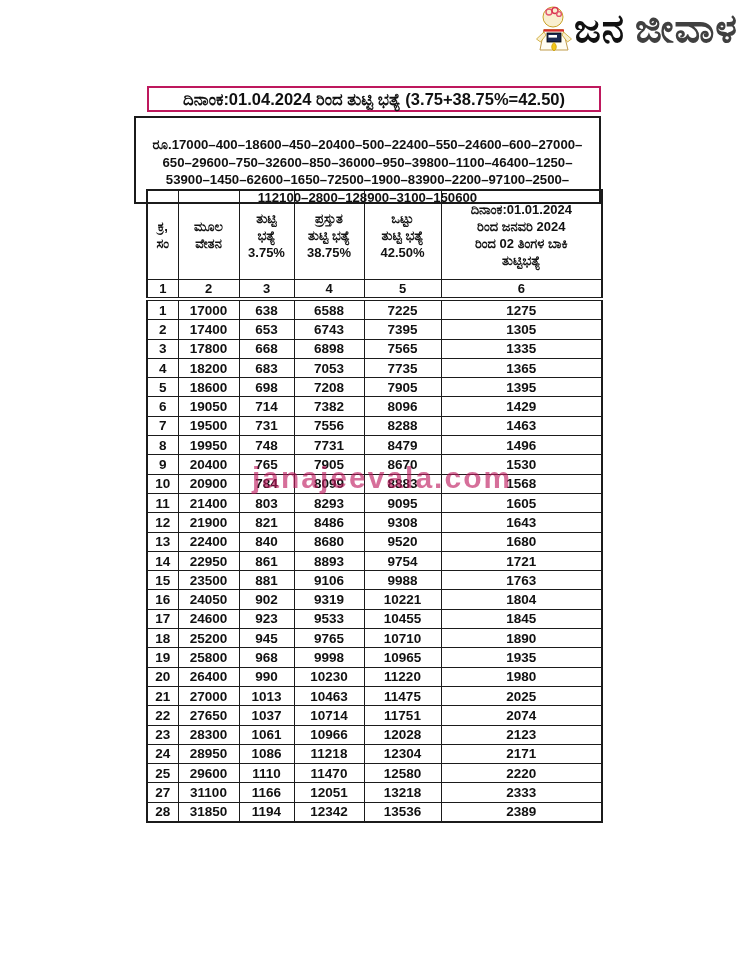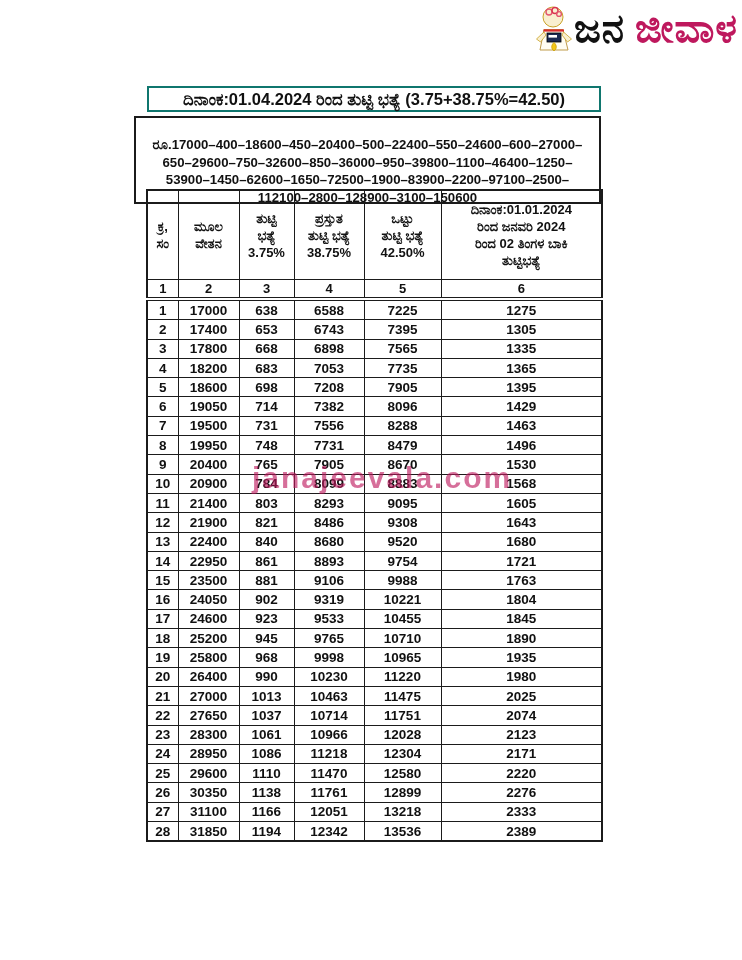--- a/index.html
+++ b/index.html
@@ -12,26 +12,26 @@
   .page{position:relative;width:742px;height:960px;overflow:hidden;background:#fff;}
 
   
   .logo-bar{
     position:absolute;top:2px;left:0;width:738px;height:52px;
     display:flex;align-items:center;justify-content:flex-end;
   }
   .mascot{width:40px;height:48px;flex:0 0 auto;}
   .logo-text{font-size:40px;font-weight:bold;line-height:48px;letter-spacing:1px;}
   .logo-black{color:#111;}
-  .logo-red{color:#be185d;margin-left:10px;}
+  .logo-red{color:#404040;margin-left:10px;}
 
   
   .title-box{
     position:absolute;left:147px;top:86px;width:450px;height:22px;
-    border:2px solid #0f766e;
+    border:2px solid #be185d;
     display:flex;align-items:center;justify-content:center;
     font-size:16.5px;font-weight:bold;white-space:nowrap;
   }
 
   
   .scale-box{
     position:absolute;left:134px;top:116px;width:463px;height:66px;
     border:2px solid #1b1b1b;
     font-size:13.2px;font-weight:bold;line-height:17.5px;
     text-align:center;white-space:pre-line;
@@ -333,28 +333,20 @@
         </tr>
         <tr class="data-row">
           <td>25</td>
           <td>29600</td>
           <td>1110</td>
           <td>11470</td>
           <td>12580</td>
           <td>2220</td>
         </tr>
         <tr class="data-row">
-          <td>26</td>
-          <td>30350</td>
-          <td>1138</td>
-          <td>11761</td>
-          <td>12899</td>
-          <td>2276</td>
-        </tr>
-        <tr class="data-row">
           <td>27</td>
           <td>31100</td>
           <td>1166</td>
           <td>12051</td>
           <td>13218</td>
           <td>2333</td>
         </tr>
         <tr class="data-row">
           <td>28</td>
           <td>31850</td>

